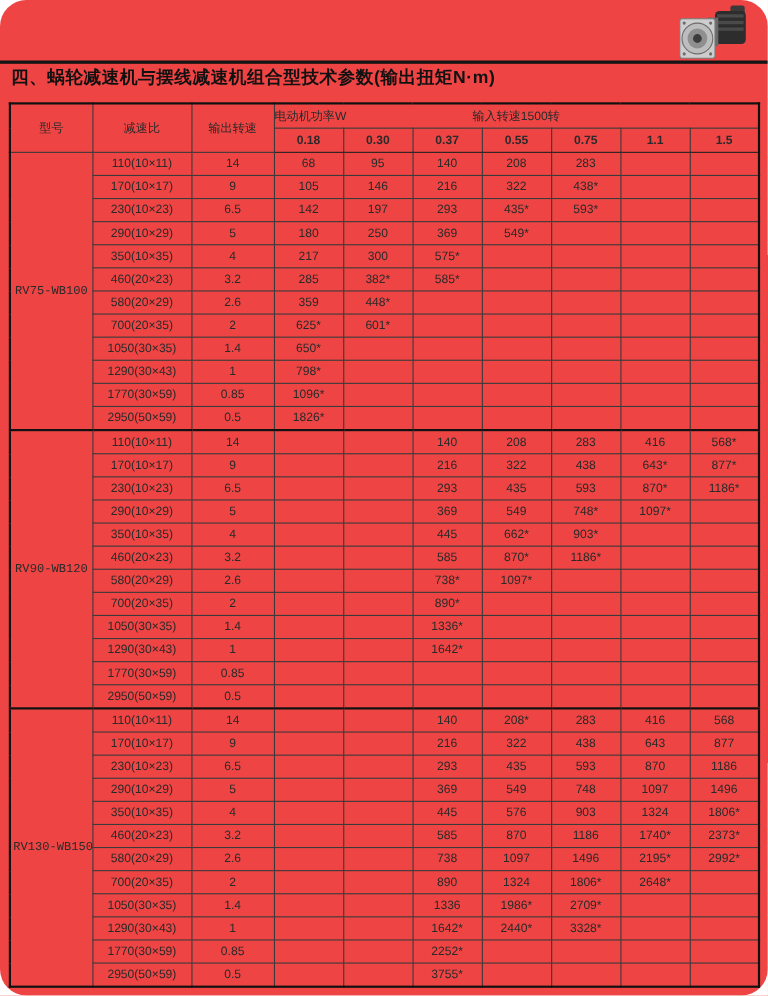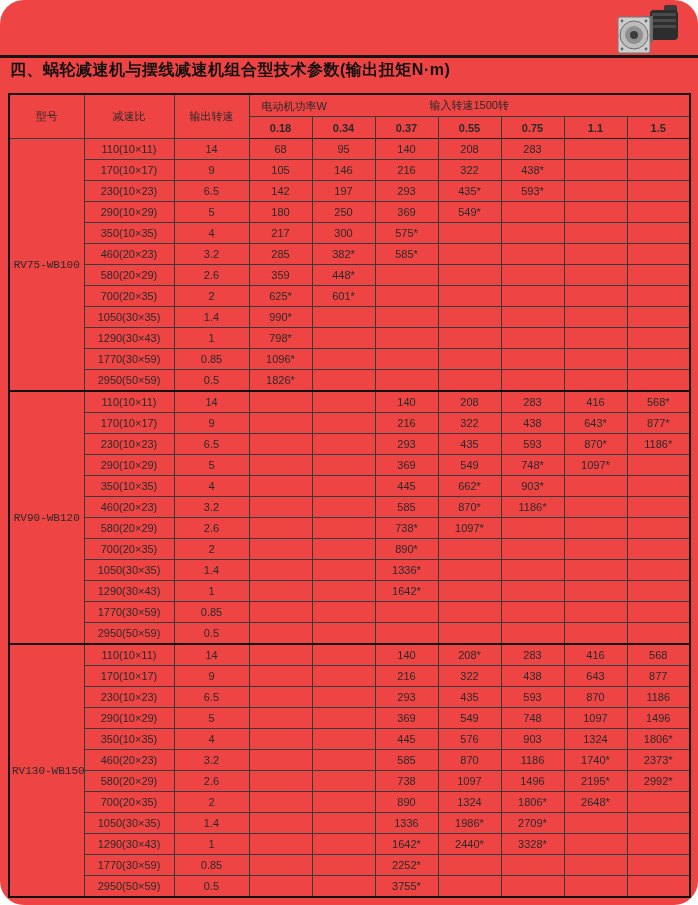--- a/index.html
+++ b/index.html
@@ -16,21 +16,21 @@
   table.spec { border:2px solid #111; }
   table.spec th, table.spec td {
     border:1px solid #3a3a3a; padding:0 2px; text-align:center; vertical-align:middle;
     font-size:11px; font-weight:normal; color:#2a2a2a; overflow:hidden; white-space:nowrap;
   }
   col.c-model { width:75px; } col.c-ratio { width:90px; } col.c-speed { width:75px; }
   col.c-pow { width:63px; }
 
   thead th { height:21px; font-size:11.5px; }
   .merged-power-cell { position:relative; text-align:center; }
-  .motor-power-label { position:absolute; left:12px; top:50%; transform:translateY(-50%); }
+  .motor-power-label { position:absolute; left:0; top:50%; transform:translateY(-50%); }
   tbody td { height:20px; }
   td.model-cell { font-size:11px;font-family:Liberation Mono, monospace; }
   tr.group-start td { border-top:2px solid #111; }
   thead tr:last-child th { border-bottom:1.5px solid #222;font-weight:bold; }
 </style>
 </head>
 <body>
 
 <div class="page">
 
@@ -75,21 +75,21 @@
         <th rowspan="2">型号</th>
         <th rowspan="2">减速比</th>
         <th rowspan="2">输出转速</th>
         <th colspan="7" class="merged-power-cell">
           <span class="motor-power-label">电动机功率W</span>
           <span>输入转速1500转</span>
         </th>
       </tr>
       <tr>
         <th>0.18</th>
-        <th>0.34</th>
+        <th>0.30</th>
         <th>0.37</th>
         <th>0.55</th>
         <th>0.75</th>
         <th>1.1</th>
         <th>1.5</th>
       </tr>
     </thead>
     <tbody>
         <tr>
           <td rowspan="12" class="model-cell">RV75-WB100</td>
@@ -176,21 +176,21 @@
           <td>601*</td>
           <td></td>
           <td></td>
           <td></td>
           <td></td>
           <td></td>
         </tr>
         <tr>
           <td>1050(30×35)</td>
           <td>1.4</td>
-          <td>990*</td>
+          <td>650*</td>
           <td></td>
           <td></td>
           <td></td>
           <td></td>
           <td></td>
           <td></td>
         </tr>
         <tr>
           <td>1290(30×43)</td>
           <td>1</td>

